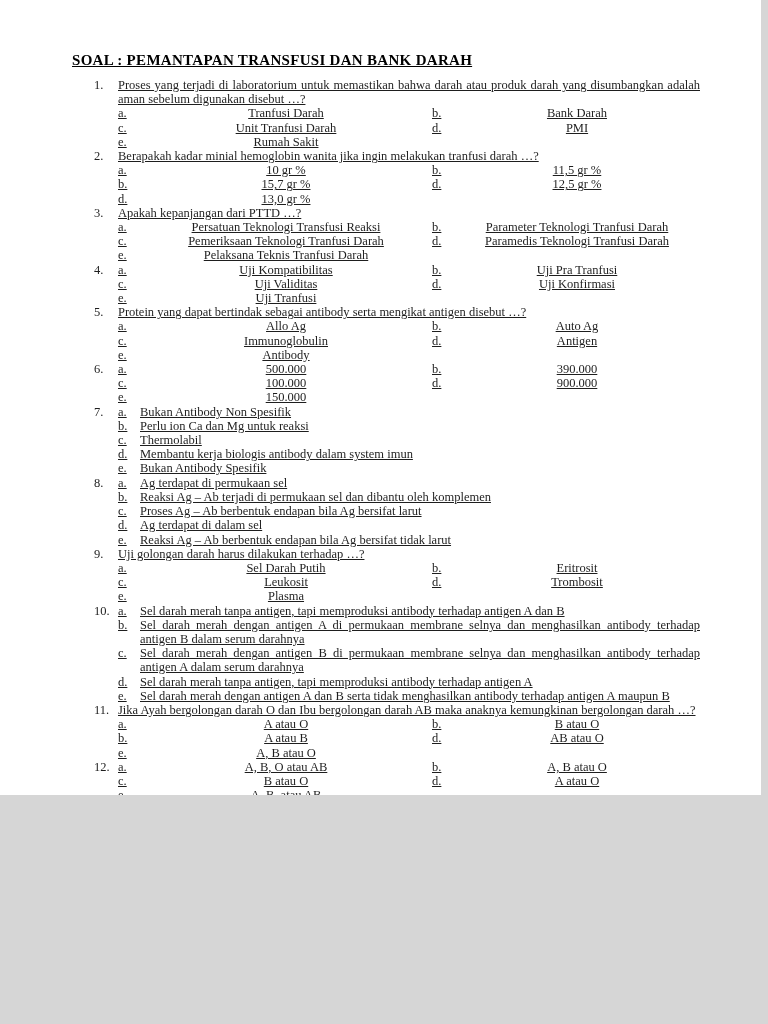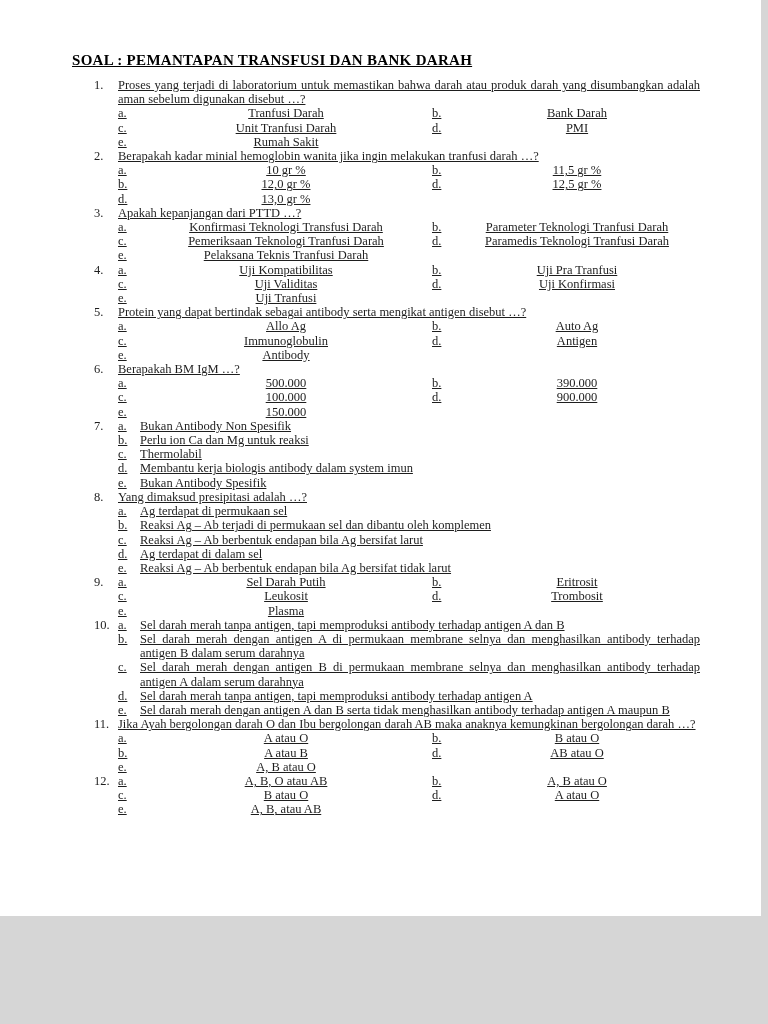--- a/index.html
+++ b/index.html
@@ -1,19 +1,19 @@
 <!DOCTYPE html>
 <html><head>
 <meta charset="utf-8">
 <style>
   * { margin:0; padding:0; box-sizing:border-box; }
   html, body { width:768px; height:1024px; }
   body { background:#d6d6d6; font-family:"Liberation Serif","DejaVu Serif",serif; }
   .page {
-    position:relative; width:761px; height:916px; background:#ffffff;
+    position:relative; width:761px; height:795px; background:#ffffff;
     color:#1e1e1e; padding:52px 61px 0 72px;
     font-size:12.5px; line-height:14.2px; overflow:hidden;
   }
   .title {
     font-size:15px; line-height:16px; font-weight:bold; color:#000;
     text-decoration:underline; letter-spacing:0.3px; margin-bottom:10px;
   }
   .questions { margin-left:22px; }
   .question { display:flex; }
   .q-num { flex:0 0 24px; }
@@ -77,41 +77,41 @@
             <div class="opt left">
               <span class="opt-letter">a.</span>
               <span class="opt-text">10 gr %</span>
             </div>
             <div class="opt right">
               <span class="opt-letter">b.</span>
               <span class="opt-text">11,5 gr %</span>
             </div>
             <div class="opt left">
               <span class="opt-letter">b.</span>
-              <span class="opt-text">12,0 gr %</span>
+              <span class="opt-text">15,7 gr %</span>
             </div>
             <div class="opt right">
               <span class="opt-letter">d.</span>
               <span class="opt-text">12,5 gr %</span>
             </div>
             <div class="opt left">
               <span class="opt-letter">d.</span>
               <span class="opt-text">13,0 gr %</span>
             </div>
           </div>
         </div>
       </div>
       <div class="question">
         <span class="q-num">3.</span>
         <div class="q-body">
           <div class="q-text">Apakah kepanjangan dari PTTD …?</div>
           <div class="options">
             <div class="opt left">
               <span class="opt-letter">a.</span>
-              <span class="opt-text">Konfirmasi Teknologi Transfusi Darah</span>
+              <span class="opt-text">Persatuan Teknologi Transfusi Reaksi</span>
             </div>
             <div class="opt right">
               <span class="opt-letter">b.</span>
               <span class="opt-text">Parameter Teknologi Tranfusi Darah</span>
             </div>
             <div class="opt left">
               <span class="opt-letter">c.</span>
               <span class="opt-text">Pemeriksaan Teknologi Tranfusi Darah</span>
             </div>
             <div class="opt right">
@@ -176,21 +176,20 @@
             <div class="opt left">
               <span class="opt-letter">e.</span>
               <span class="opt-text">Antibody</span>
             </div>
           </div>
         </div>
       </div>
       <div class="question">
         <span class="q-num">6.</span>
         <div class="q-body">
-          <div class="q-text">Berapakah BM IgM …?</div>
           <div class="options">
             <div class="opt left">
               <span class="opt-letter">a.</span>
               <span class="opt-text">500.000</span>
             </div>
             <div class="opt right">
               <span class="opt-letter">b.</span>
               <span class="opt-text">390.000</span>
             </div>
             <div class="opt left">
@@ -231,48 +230,48 @@
             <div class="opt full">
               <span class="opt-letter">e.</span>
               <span class="opt-text">Bukan Antibody Spesifik</span>
             </div>
           </div>
         </div>
       </div>
       <div class="question">
         <span class="q-num">8.</span>
         <div class="q-body">
-          <div class="q-text">Yang dimaksud presipitasi adalah …?</div>
           <div class="options">
             <div class="opt full">
               <span class="opt-letter">a.</span>
               <span class="opt-text">Ag terdapat di permukaan sel</span>
             </div>
             <div class="opt full">
               <span class="opt-letter">b.</span>
               <span class="opt-text">Reaksi Ag – Ab terjadi di permukaan sel dan dibantu oleh komplemen</span>
             </div>
             <div class="opt full">
               <span class="opt-letter">c.</span>
-              <span class="opt-text">Reaksi Ag – Ab berbentuk endapan bila Ag bersifat larut</span>
+              <span class="opt-text">Proses Ag – Ab berbentuk endapan bila Ag bersifat larut</span>
             </div>
             <div class="opt full">
               <span class="opt-letter">d.</span>
               <span class="opt-text">Ag terdapat di dalam sel</span>
             </div>
             <div class="opt full">
               <span class="opt-letter">e.</span>
               <span class="opt-text">Reaksi Ag – Ab berbentuk endapan bila Ag bersifat tidak larut</span>
             </div>
           </div>
         </div>
       </div>
       <div class="question">
         <span class="q-num">9.</span>
         <div class="q-body">
+          <div class="q-text">Uji golongan darah harus dilakukan terhadap …?</div>
           <div class="options">
             <div class="opt left">
               <span class="opt-letter">a.</span>
               <span class="opt-text">Sel Darah Putih</span>
             </div>
             <div class="opt right">
               <span class="opt-letter">b.</span>
               <span class="opt-text">Eritrosit</span>
             </div>
             <div class="opt left">

